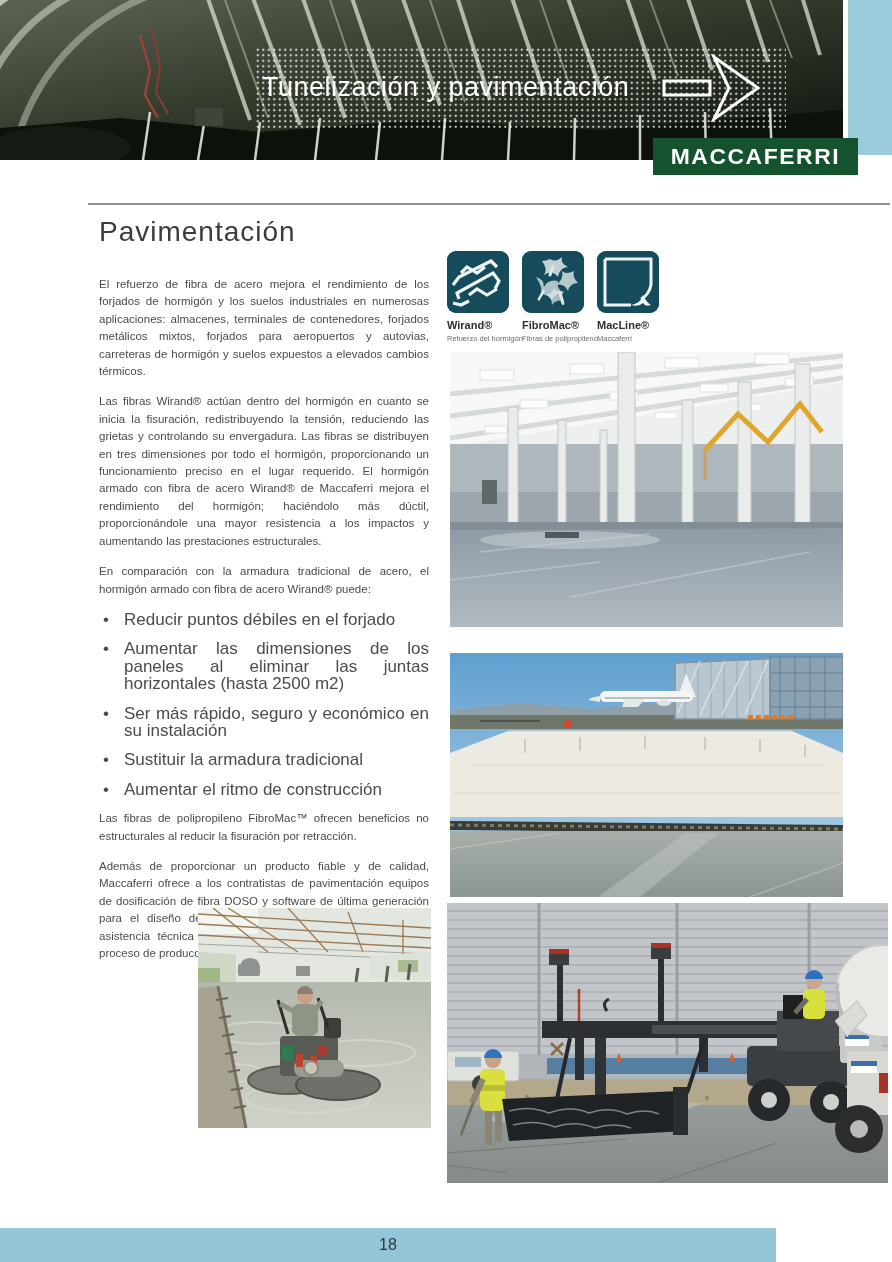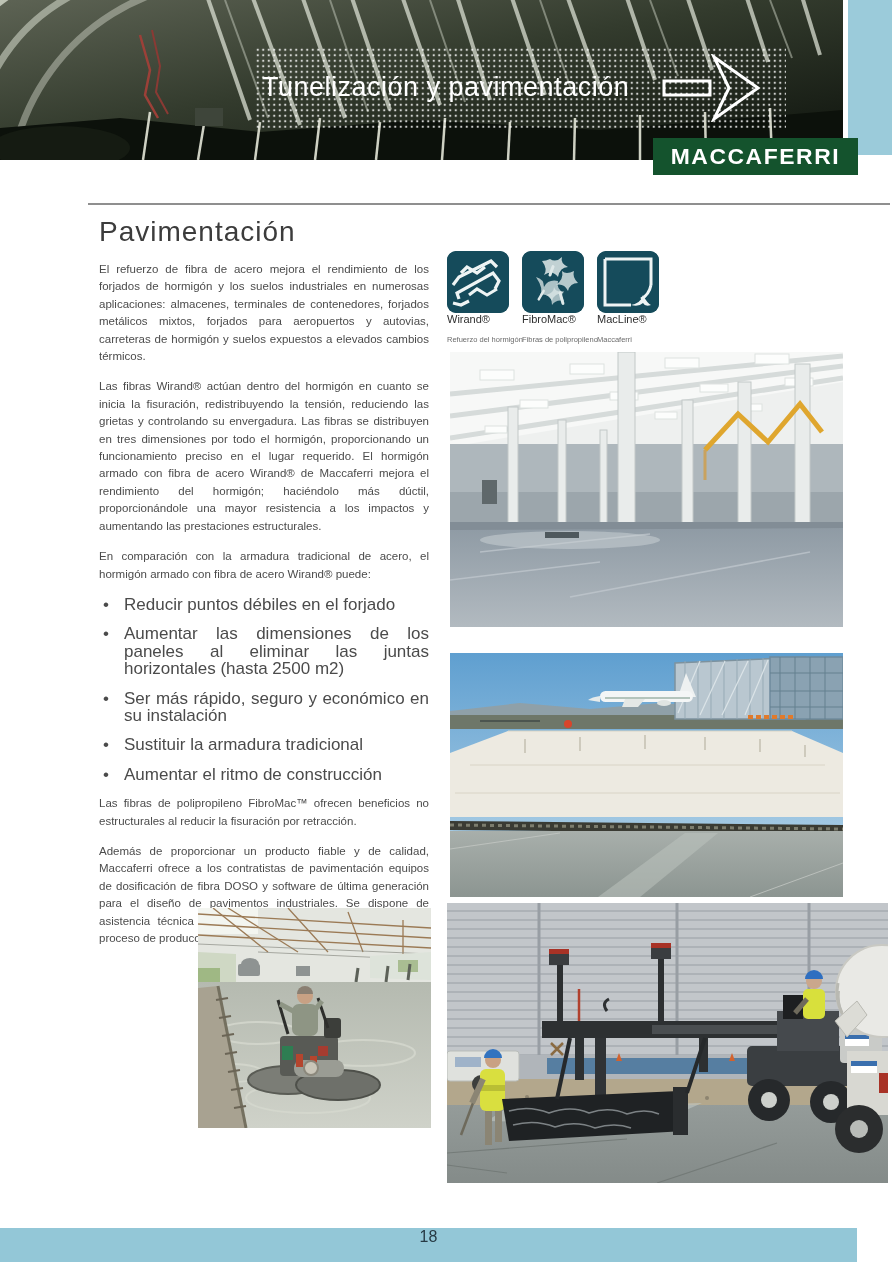--- a/index.html
+++ b/index.html
@@ -24,47 +24,47 @@
   .logo-box {
     position:absolute; left:653px; top:138px; width:205px; height:37px;
     background:#14532d; display:flex; align-items:center; justify-content:center;
   }
   .logo-text { color:#fff; font-weight:700; font-size:22px; letter-spacing:1.5px; transform:scaleX(1.04); }
 
   .header-divider { position:absolute; left:88px; top:203px; width:802px; height:2px; background:#8f8f8f; }
 
   
   .content { position:absolute; left:99px; top:216px; width:330px; color:#4b4b4b; }
-  .page-title { font-size:28px; font-weight:400; color:#3c3c3c; letter-spacing:1px; margin-bottom:13px; }
+  .page-title { font-size:28px; font-weight:400; color:#3c3c3c; letter-spacing:1px; margin-bottom:28px; }
   .content p { font-size:11.5px; line-height:17.4px; text-align:justify; margin-bottom:13px; }
   .benefits { list-style:none; margin:2px 0 12px 0; }
   .benefits li {
     position:relative; font-size:17px; line-height:17.4px; text-align:justify;
     padding-left:25px;
     margin-top:12px;
   }
   .benefits li::before { content:"\2022"; position:absolute; left:4px; top:0; color:#4b4b4b; }
 
   
   .products { position:absolute; left:447px; top:251px; display:flex; }
   .product { width:75px; }
   .product-tile { width:62px; height:62px; border-radius:9px; background:#154b5b; display:block; }
-  .product-name { display:block; font-size:11px; font-weight:400; color:#2e2e2e; margin-top:0; white-space:nowrap; }
-  .product-sub { display:block; font-size:7.5px; color:#6b6b6b; margin-top:10px; white-space:nowrap; }
+  .product-name { display:block; font-size:11px; font-weight:700; color:#2e2e2e; margin-top:6px; white-space:nowrap; }
+  .product-sub { display:block; font-size:7.5px; color:#6b6b6b; margin-top:3px; white-space:nowrap; }
 
   
   .photo { position:absolute; display:block; }
   #photo1 { left:450px; top:352px; width:393px; height:275px; }
   #photo2 { left:450px; top:653px; width:393px; height:244px; }
   #photo3 { left:198px; top:908px; width:233px; height:220px; }
   #photo4 { left:447px; top:903px; width:441px; height:280px; }
 
   
-  .footer { position:absolute; left:0; top:1228px; width:857px; height:34px; background:#93c7d7;
-            display:flex; align-items:flex-start; justify-content:center; }
+  .footer { position:absolute; left:0; top:1228px; width:776px; height:34px; background:#93c7d7;
+            display:flex; align-items:center; justify-content:center; }
   .page-number { font-size:16px; color:#273a44; }
 </style>
 </head>
 <body>
 
 <div class="page">
 
   <svg class="header-photo" viewBox="0 0 843 160" preserveAspectRatio="none">
     <defs>
       <linearGradient id="tg" x1="0" y1="0" x2="1" y2="1">

